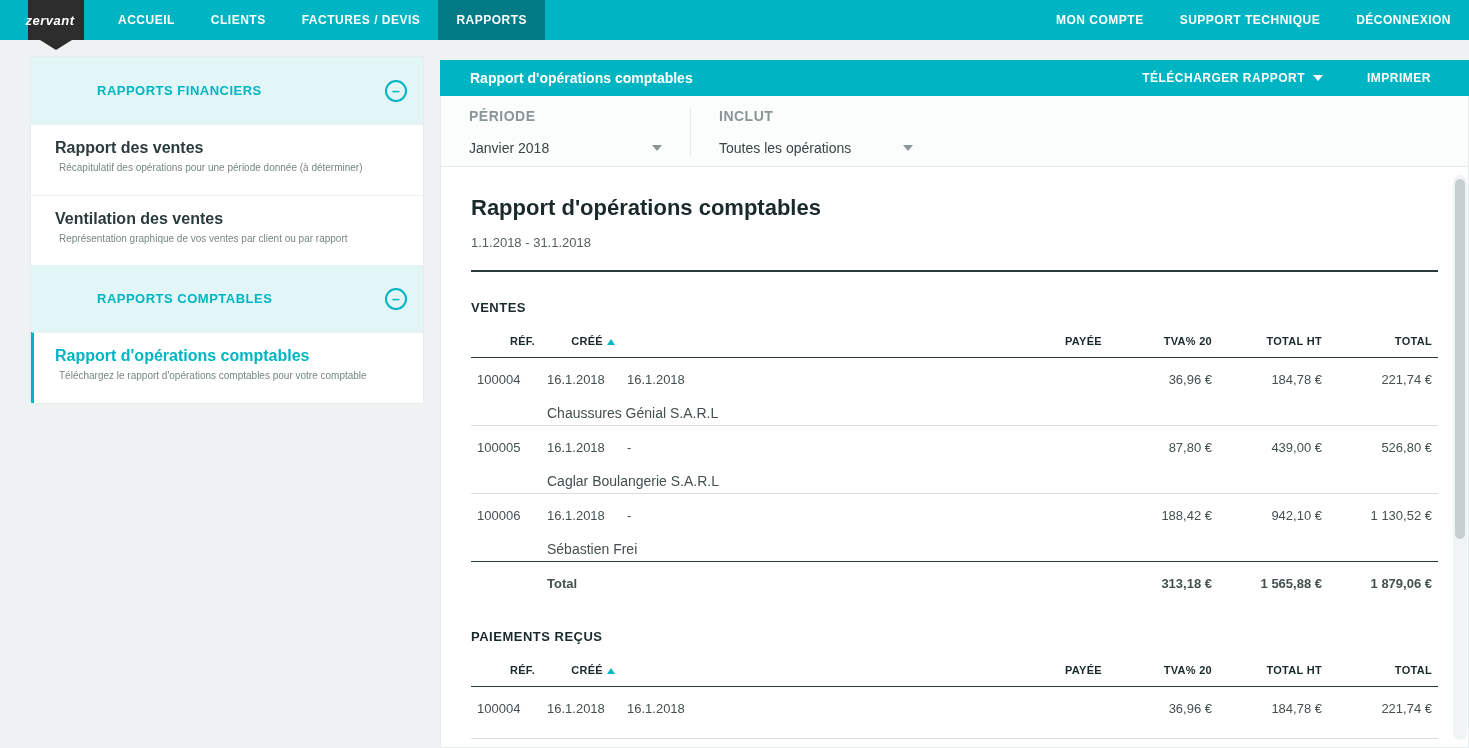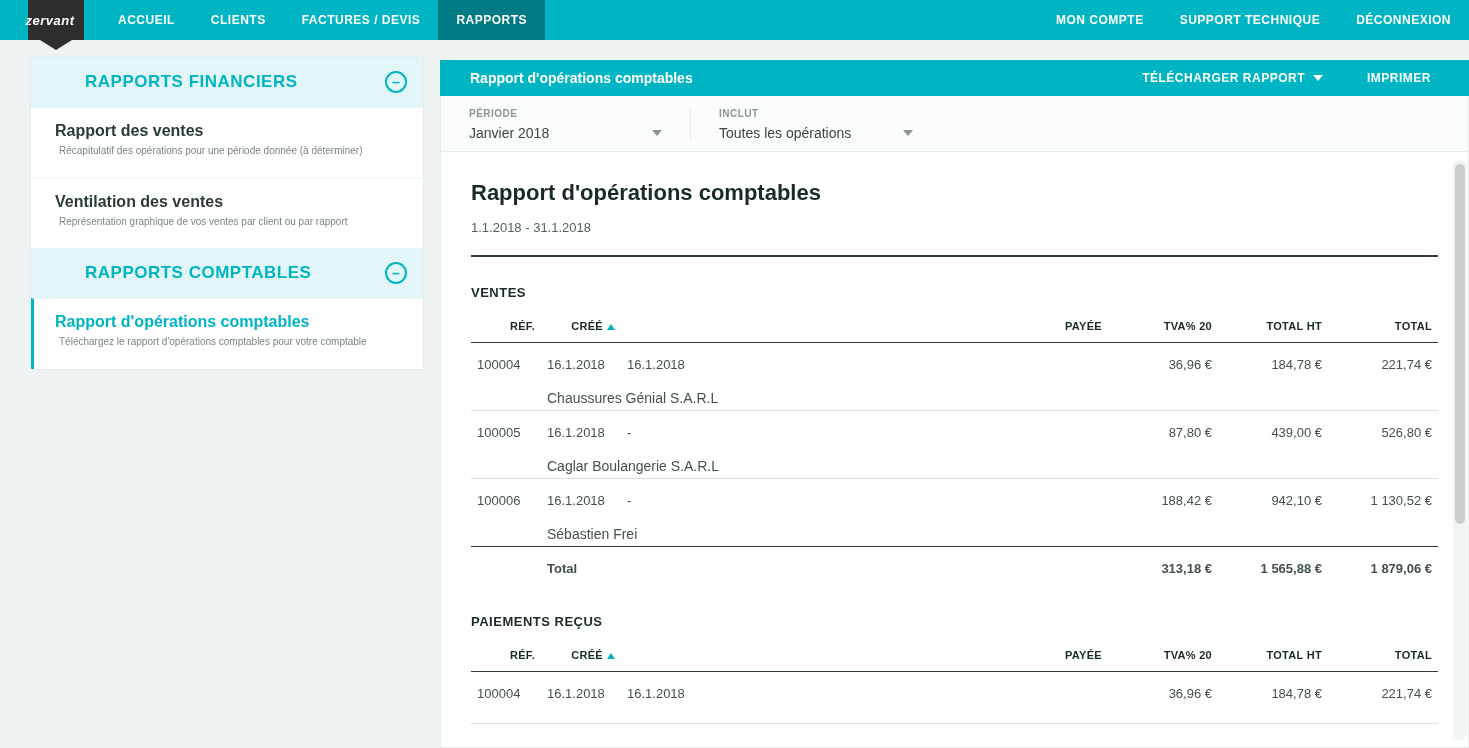--- a/index.html
+++ b/index.html
@@ -29,40 +29,40 @@
   .nav-spacer{flex:1;}
   .nav-right{display:flex;}
 
   
   .shell{display:flex;height:calc(748px - 40px);}
 
   
   .sidebar{width:440px;padding:16px 0 0 0;}
   .side-card{background:#fff;margin:0 16px 0 30px;border:1px solid #e6ecec;border-radius:2px;overflow:hidden;}
   .side-header{display:flex;align-items:center;justify-content:space-between;background:var(--pale);padding:14px 16px 14px 24px;}
-  .side-header h3{margin:0;color:var(--teal);font-size:17px;letter-spacing:.5px;font-weight:800;padding-left:30px;}
+  .side-header h3{margin:12px;color:var(--teal);font-size:13px;letter-spacing:.5px;font-weight:800;padding-left:30px;}
   .collapse-btn{width:22px;height:22px;border:2px solid var(--teal);border-radius:50%;display:flex;align-items:center;justify-content:center;color:var(--teal);font-weight:700;font-size:14px;line-height:1;cursor:pointer;}
   .side-item{padding:14px 20px 16px 24px;border-top:1px solid #eef2f2;cursor:pointer;}
   .side-item h4{margin:0 0 4px 0;font-size:16px;color:#2b3a3a;font-weight:700;}
   .side-item p{margin:4px;font-size:10px;color:var(--muted);line-height:1.35;}
   .side-item.active{border-left:3px solid var(--teal);padding-left:21px;}
   .side-item.active h4{color:var(--teal);}
 
   
   .main{flex:1;display:flex;flex-direction:column;}
   .mainbar{display:flex;align-items:center;background:var(--teal);color:#fff;height:36px;padding:0 30px;margin-top:20px;}
   .mainbar .title{font-weight:700;font-size:14px;}
   .mainbar .spacer{flex:1;}
   .mainbar .btn{display:flex;align-items:center;gap:8px;font-size:12px;font-weight:700;letter-spacing:.5px;cursor:pointer;padding:0 8px;}
   .caret-down{width:0;height:0;border-left:5px solid transparent;border-right:5px solid transparent;border-top:6px solid #fff;}
 
   .filters{display:flex;background:#fbfcfc;border:1px solid #e6ecec;border-top:none;padding:12px 0 10px 0;}
   .filter{padding:0 28px;border-right:1px solid #e6ecec;min-width:250px;}
   .filter:last-child{border-right:none;}
-  .filter-label{font-size:10px;font-weight:700;letter-spacing:.5px;color:#8a9595;margin-bottom:6px;}
+  .filter-label{font-size:14px;font-weight:700;letter-spacing:.5px;color:#8a9595;margin-bottom:16px;}
   .filter-field{display:flex;align-items:center;justify-content:space-between;font-size:14px;color:#3a4545;min-width:190px;cursor:pointer;}
   .filter-field .caret-down{border-top-color:#8a9595;}
 
   
   .report-wrap{position:relative;flex:1;overflow:hidden;}
   .report{position:absolute;inset:0;overflow:auto;background:#fff;border:1px solid #e6ecec;border-top:none;}
   .report-inner{padding:28px 30px 40px 30px;}
   .report h2{margin:0 0 14px 0;font-size:22px;font-weight:700;color:var(--heading);}
   .report .range{font-size:13px;color:#556060;}
   .divider{height:2px;background:#2b3a3a;margin:20px 0 28px 0;}

